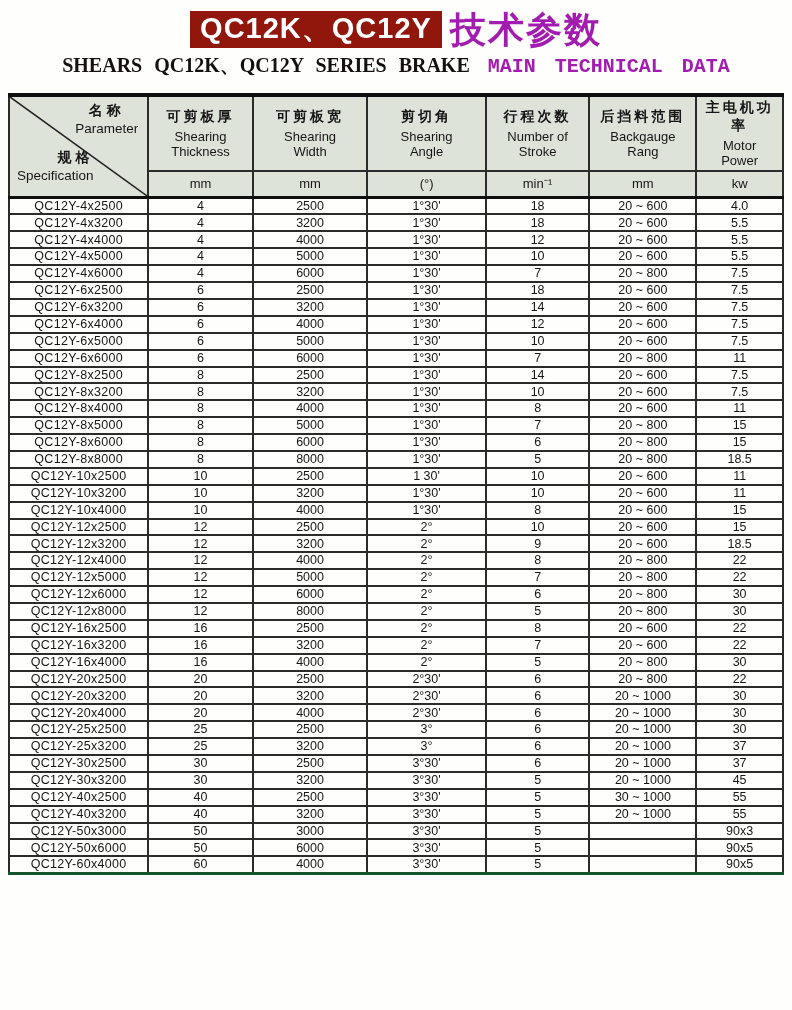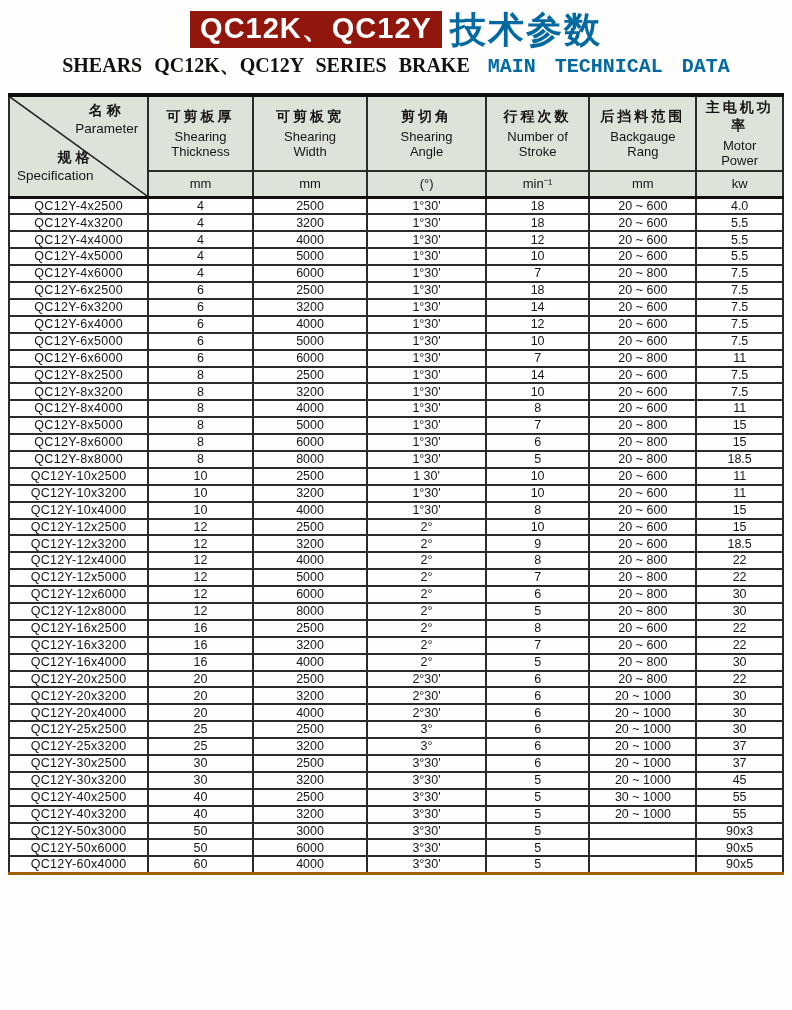--- a/index.html
+++ b/index.html
@@ -6,28 +6,28 @@
   html,body { width:792px; background:#ffffff; }
   body { font-family:"Liberation Sans", sans-serif; color:#161616; }
   .page { width:792px; height:1010px; background:#fefefd; padding-top:11px; overflow:hidden; }
 
   
   .title-line { display:flex; justify-content:center; align-items:center; gap:8px; }
   .badge { background:#91170c; color:#ffffff; font-weight:bold; font-size:29px;
            letter-spacing:1px; padding:3px 10px 5px 10px; line-height:1; }
   .title-cn { font-size:36px; font-weight:bold; letter-spacing:2px; color:#171311;
               font-family:"Liberation Sans", sans-serif; line-height:1; }
-  .accent { color:#0369a1; }
+  .accent { color:#a21caf; }
   .subtitle { text-align:center; font-family:"Liberation Serif", serif; font-weight:bold;
               font-size:20px; margin-top:4px; word-spacing:7px; color:#14100e; }
   .subtitle .accent { margin-left:6px;font-family:Liberation Mono, monospace; }
 
   
   table { width:776px; margin:14px auto 0 auto; border-collapse:collapse; table-layout:fixed;
-          border-top:4px solid #0f0f0f; border-bottom:3px solid #a16207; }
+          border-top:4px solid #0f0f0f; border-bottom:3px solid #14532d; }
   th, td { border:2px solid #2b2b2b; text-align:center; vertical-align:middle; }
   thead th { background:#dee3da; font-weight:normal; }
   thead .cn { font-size:14px; font-weight:bold; letter-spacing:3px; padding-top:2px; }
   thead .en { font-size:13px; line-height:1.12; margin-top:4px; padding-bottom:2px; }
   tr.units th { font-size:13px; height:24px; line-height:24px; padding:0; }
   tr.units { border-bottom:3px solid #0f0f0f; }
   .names th { height:72px; }
 
   
   th.corner { position:relative; padding:0; }

